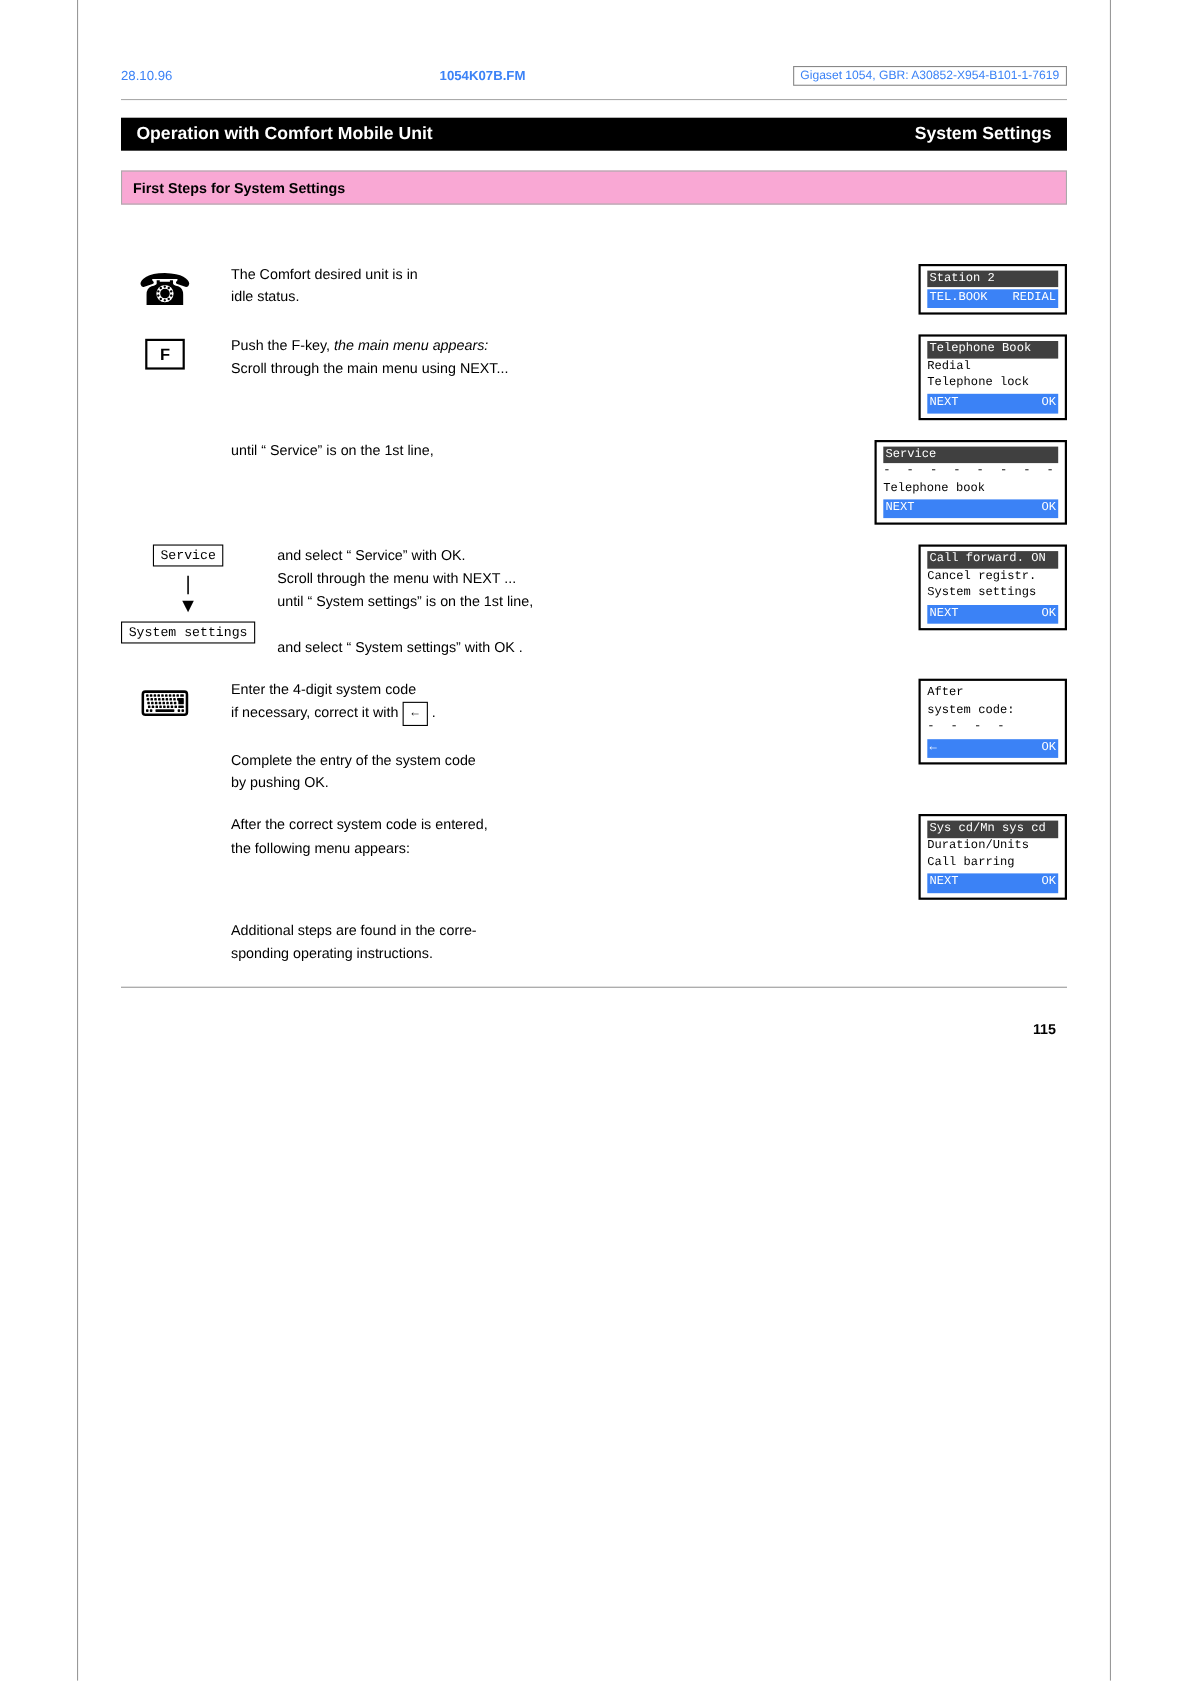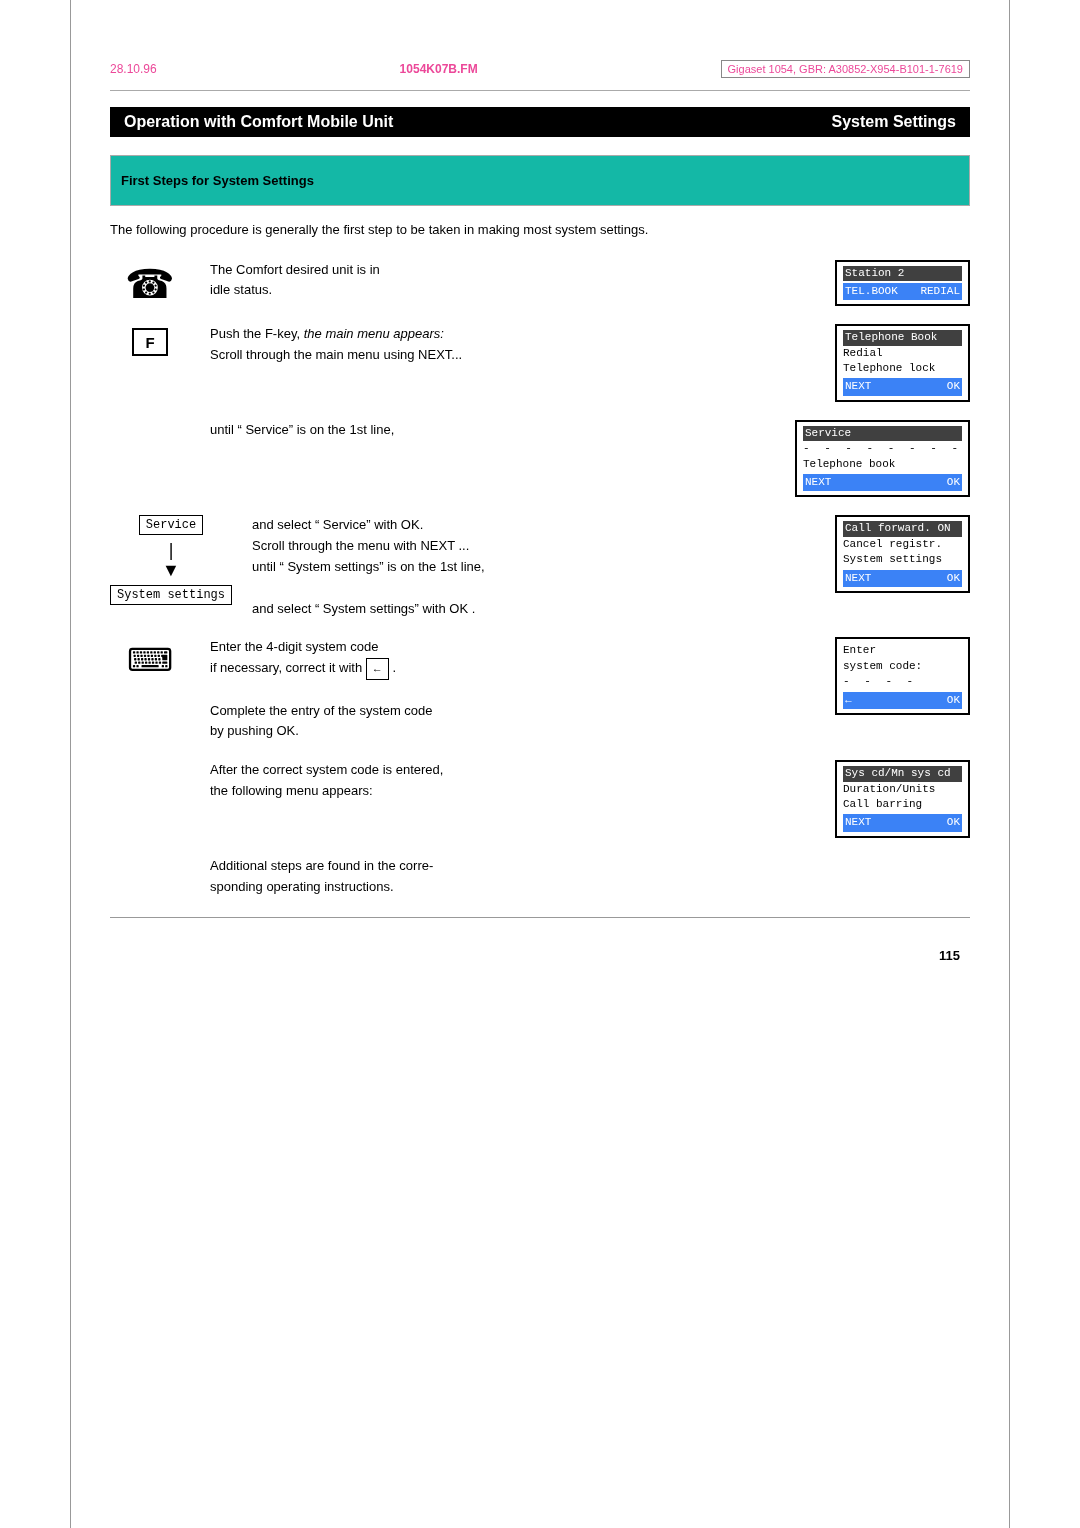--- a/index.html
+++ b/index.html
@@ -40,21 +40,21 @@
 
     
     .page-header {
       display: flex;
       justify-content: space-between;
       align-items: center;
       padding: 0 0 12px 0;
       border-bottom: 1px solid #aaa;
       margin-bottom: 4px;
       font-size: 12px;
-      color: #ec4899;
+      color: #3b82f6;
     }
     .page-header .date { }
     .page-header .filename { font-weight: bold; }
     .page-header .product-info {
       border: 1px solid #888;
       padding: 2px 6px;
       font-size: 11px;
     }
 
     
@@ -72,22 +72,22 @@
       font-size: 16px;
       font-weight: bold;
     }
     .title-bar .right-title {
       font-size: 16px;
       font-weight: bold;
     }
 
     
     .section-header {
-      background: #14b8a6;
-      padding: 17px 10px;
+      background: #f9a8d4;
+      padding: 7px 10px;
       font-size: 13px;
       font-weight: bold;
       margin: 18px 0 14px 0;
       border: 1px solid #aaa;
     }
 
     
     .intro-text {
       font-size: 13px;
       line-height: 1.5;
@@ -257,21 +257,21 @@
   </div>
 
   <div class="title-bar">
     <span class="left-title">Operation with Comfort Mobile Unit</span>
     <span class="right-title">System Settings</span>
   </div>
 
   <div class="section-header">First Steps for System Settings</div>
 
   <div class="intro-text">
-    <span>The following procedure is generally the first step to be taken in making most system settings.</span><br>
+    <br>
   </div>
 
   <div class="step-row">
     <div class="step-icon">
       <span class="phone-icon">☎</span>
     </div>
     <div class="step-desc">
       <span>The Comfort desired unit is in</span><br>
       <span>idle status.</span>
     </div>
@@ -365,21 +365,21 @@
       <span>Enter the 4-digit system code</span><br>
       <span>if necessary, correct it with</span>
       <span class="backspace-box">←</span>
       <span>.</span>
       <br><br>
       <span>Complete the entry of the system code</span><br>
       <span>by pushing OK.</span>
     </div>
     <div class="step-screen">
       <div class="screen-box">
-        <span class="screen-line">Enter</span>
+        <span class="screen-line">After</span>
         <span class="screen-line">system code:</span>
         <span class="screen-line dashes">- - - -</span>
         <div class="screen-bottom">
           <span>←</span>
           <span>OK</span>
         </div>
       </div>
     </div>
   </div>
 

